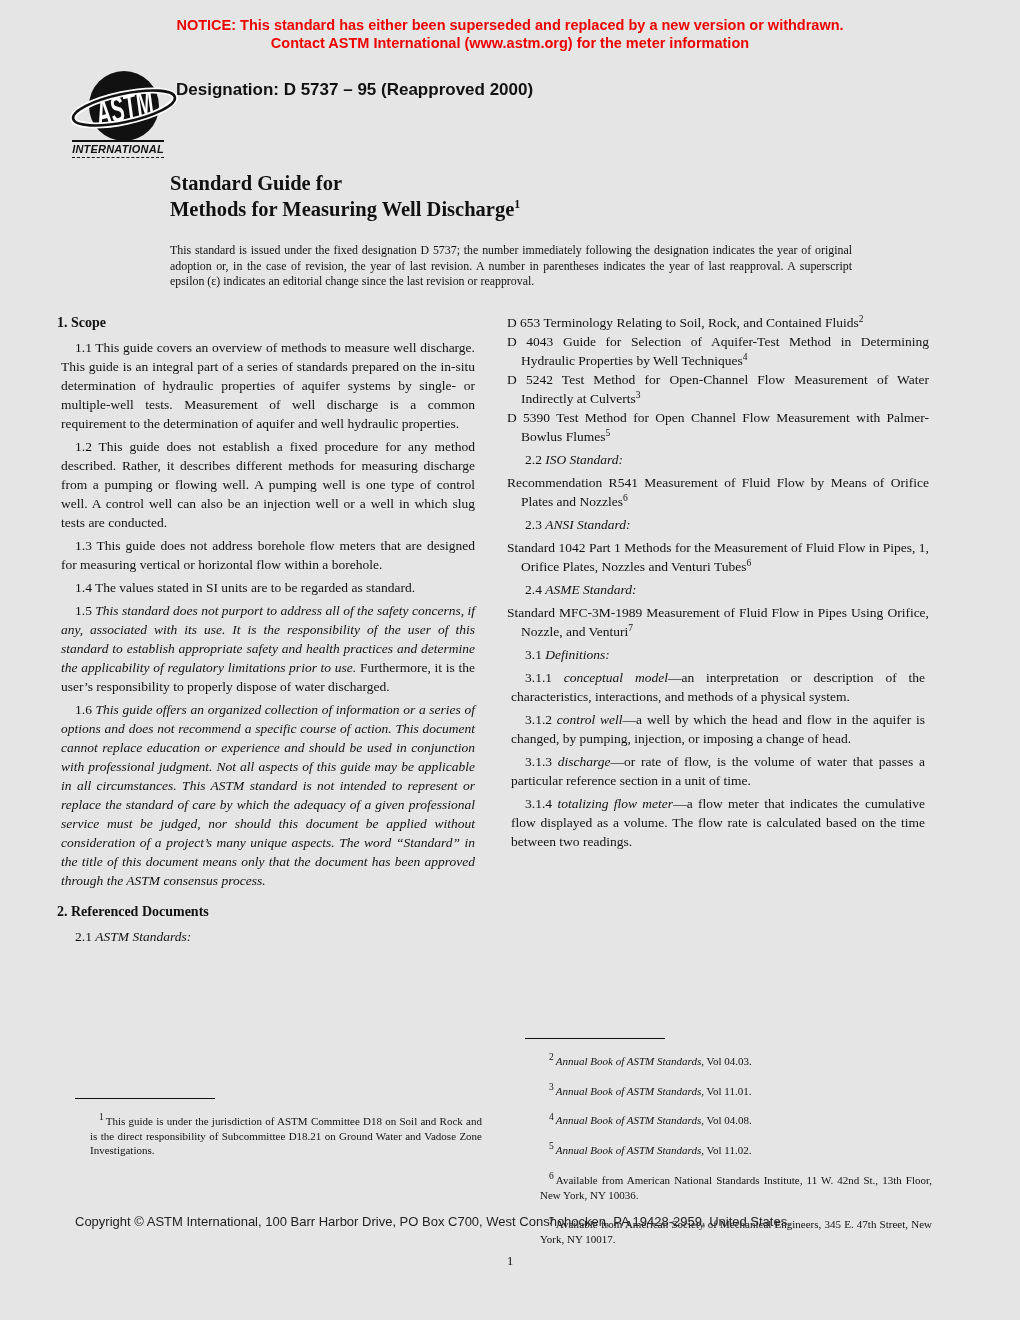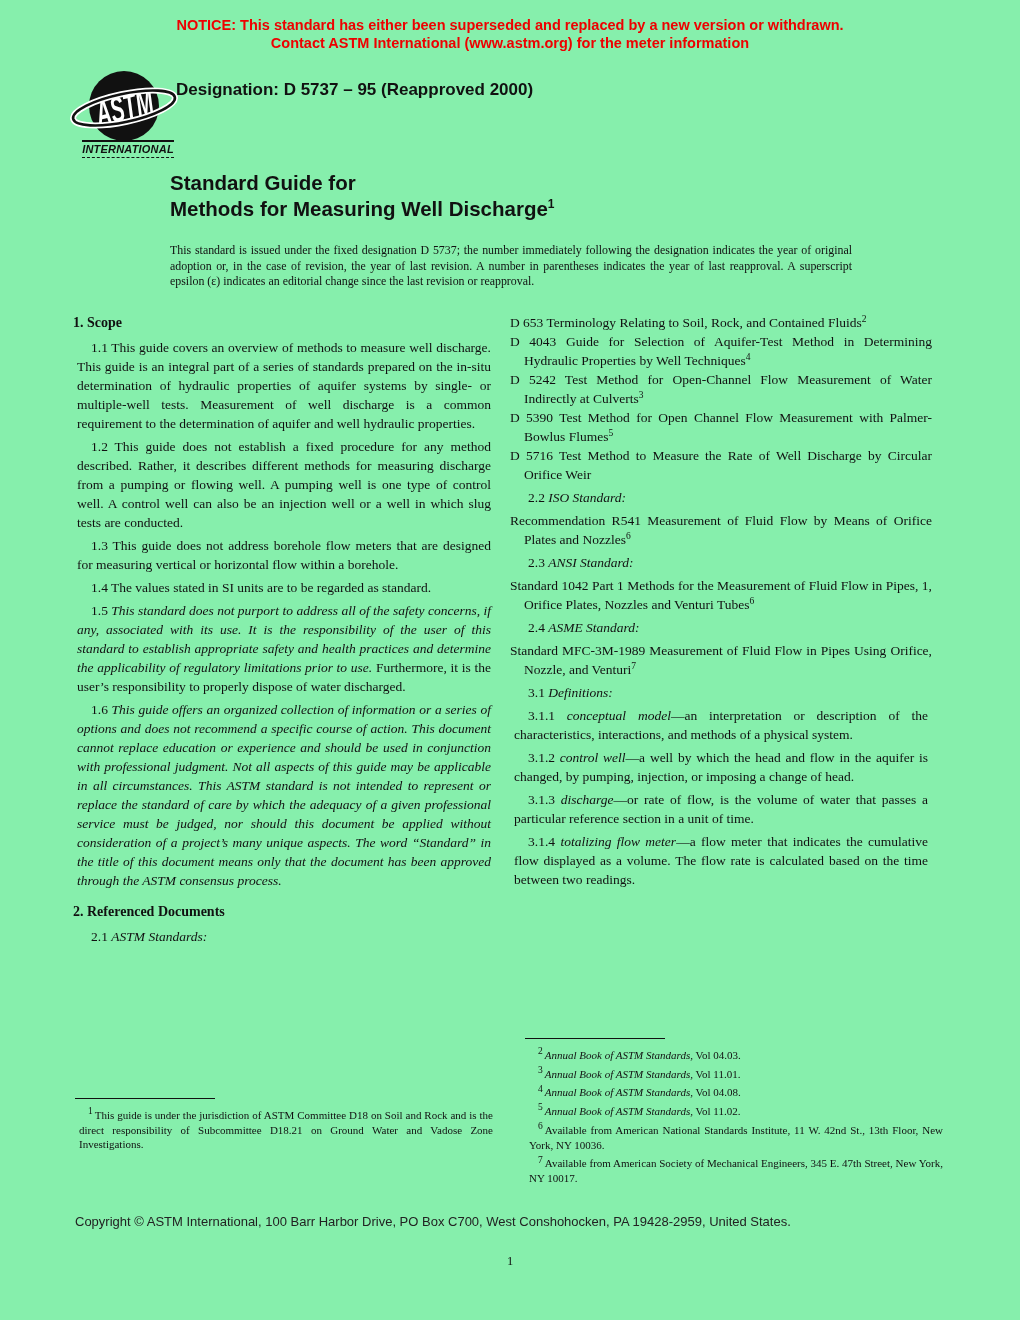--- a/index.html
+++ b/index.html
@@ -1,56 +1,56 @@
 <!DOCTYPE html>
 <html><head>
 <meta charset="utf-8">
 <style>
   html,body{margin:0;padding:0;background:#ffffff;}
-  .page{position:relative;width:1020px;height:1320px;background:#86efac;color:#111;
+  .page{position:relative;width:1020px;height:1320px;background:#e5e5e5;color:#111;
         font-family:"Liberation Serif",serif;overflow:hidden;}
 
   .notice{position:absolute;top:16px;left:0;width:1020px;text-align:center;
           font-family:"Liberation Sans",sans-serif;font-weight:bold;
           font-size:14.5px;line-height:18px;color:#ee0000;}
 
   .logo{position:absolute;left:70px;top:68px;width:108px;}
   .logo svg{display:block;}
   .logo-intl{font-family:"Liberation Sans",sans-serif;font-weight:bold;font-style:italic;
              font-size:11px;letter-spacing:.2px;color:#111;text-align:center;
              border-top:2px solid #111;border-bottom:1.5px dashed #111;
-             padding:1px 0 2px 0;margin-top:-6px;width:92px;margin-left:12px;}
+             padding:1px 0 2px 0;margin-top:-6px;width:92px;margin-left:2px;}
 
   .designation{position:absolute;left:176px;top:80px;
                font-family:"Liberation Sans",sans-serif;font-weight:bold;font-size:17px;}
 
   .titleblock{position:absolute;left:170px;top:170px;width:700px;
-              font-family:Liberation Sans, sans-serif;font-weight:bold;
+              font-family:Liberation Serif, serif;font-weight:bold;
               font-size:20.5px;line-height:26px;}
   .titleblock sup{font-size:12px;}
 
   .issued{position:absolute;left:170px;top:243px;width:682px;
           font-size:11.9px;line-height:15.6px;text-align:justify;}
 
-  .columns{position:absolute;left:73px;top:313px;width:872px;display:flex;gap:15px;}
+  .columns{position:absolute;left:57px;top:313px;width:872px;display:flex;gap:28px;}
   .col{width:422px;text-align:justify;font-size:13.5px;line-height:19px;}
 
   h3.sect{font-size:14px;line-height:19px;font-weight:bold;margin:0 0 6px 0;
           text-align:left;font-family:"Liberation Serif",serif;}
   h3.sect.later{margin-top:12px;}
   p.body-p{margin:4px;text-indent:14px;}
   p.ref{margin:0;padding-left:14px;text-indent:-14px;text-align:justify;}
   .it{font-style:italic;}
   sup{font-size:9.5px;line-height:0;}
 
   .fnblock{position:absolute;width:422px;font-size:11px;line-height:14.7px;text-align:justify;}
   .fnblock .rule{width:140px;border-top:1.3px solid #111;margin-bottom:9px;}
   .fn-left{left:75px;top:1098px;}
   .fn-right{left:525px;top:1038px;}
-  p.fn{margin:4px;text-indent:9px;}
+  p.fn{margin:15px;text-indent:9px;}
   p.fn sup{margin-right:2px;}
 
   .copyright{position:absolute;left:75px;top:1214px;width:880px;
              font-family:"Liberation Sans",sans-serif;font-size:13px;color:#222;}
   .pagenum{position:absolute;left:0;top:1254px;width:1020px;text-align:center;
            font-size:12.5px;}
 </style>
 </head>
 <body>
 
@@ -92,21 +92,20 @@
       <p class="body-p"><span>1.6 </span><span class="it">This guide offers an organized collection of information or a series of options and does not recommend a specific course of action. This document cannot replace education or experience and should be used in conjunction with professional judgment. Not all aspects of this guide may be applicable in all circumstances. This ASTM standard is not intended to represent or replace the standard of care by which the adequacy of a given professional service must be judged, nor should this document be applied without consideration of a project’s many unique aspects. The word “Standard” in the title of this document means only that the document has been approved through the ASTM consensus process.</span></p>
       <h3 class="sect later">2.  Referenced Documents</h3>
       <p class="body-p"><span>2.1 </span><span class="it">ASTM Standards:</span></p>
     </div>
 
     <div class="col">
       <p class="ref"><span>D 653 Terminology Relating to Soil, Rock, and Contained Fluids</span><sup>2</sup></p>
       <p class="ref"><span>D 4043 Guide for Selection of Aquifer-Test Method in Determining Hydraulic Properties by Well Techniques</span><sup>4</sup></p>
       <p class="ref"><span>D 5242 Test Method for Open-Channel Flow Measurement of Water Indirectly at Culverts</span><sup>3</sup></p>
       <p class="ref"><span>D 5390 Test Method for Open Channel Flow Measurement with Palmer-Bowlus Flumes</span><sup>5</sup></p>
-      <p class="ref"><span>D 5716 Test Method to Measure the Rate of Well Discharge by Circular Orifice Weir</span><sup></sup></p>
 
       <p class="body-p"><span>2.2 </span><span class="it">ISO Standard:</span></p>
       <p class="ref"><span>Recommendation R541 Measurement of Fluid Flow by Means of Orifice Plates and Nozzles</span><sup>6</sup></p>
 
       <p class="body-p"><span>2.3 </span><span class="it">ANSI Standard:</span></p>
       <p class="ref"><span>Standard 1042 Part 1 Methods for the Measurement of Fluid Flow in Pipes, 1, Orifice Plates, Nozzles and Venturi Tubes</span><sup>6</sup></p>
 
       <p class="body-p"><span>2.4 </span><span class="it">ASME Standard:</span></p>
       <p class="ref"><span>Standard MFC-3M-1989 Measurement of Fluid Flow in Pipes Using Orifice, Nozzle, and Venturi</span><sup>7</sup></p>
 

